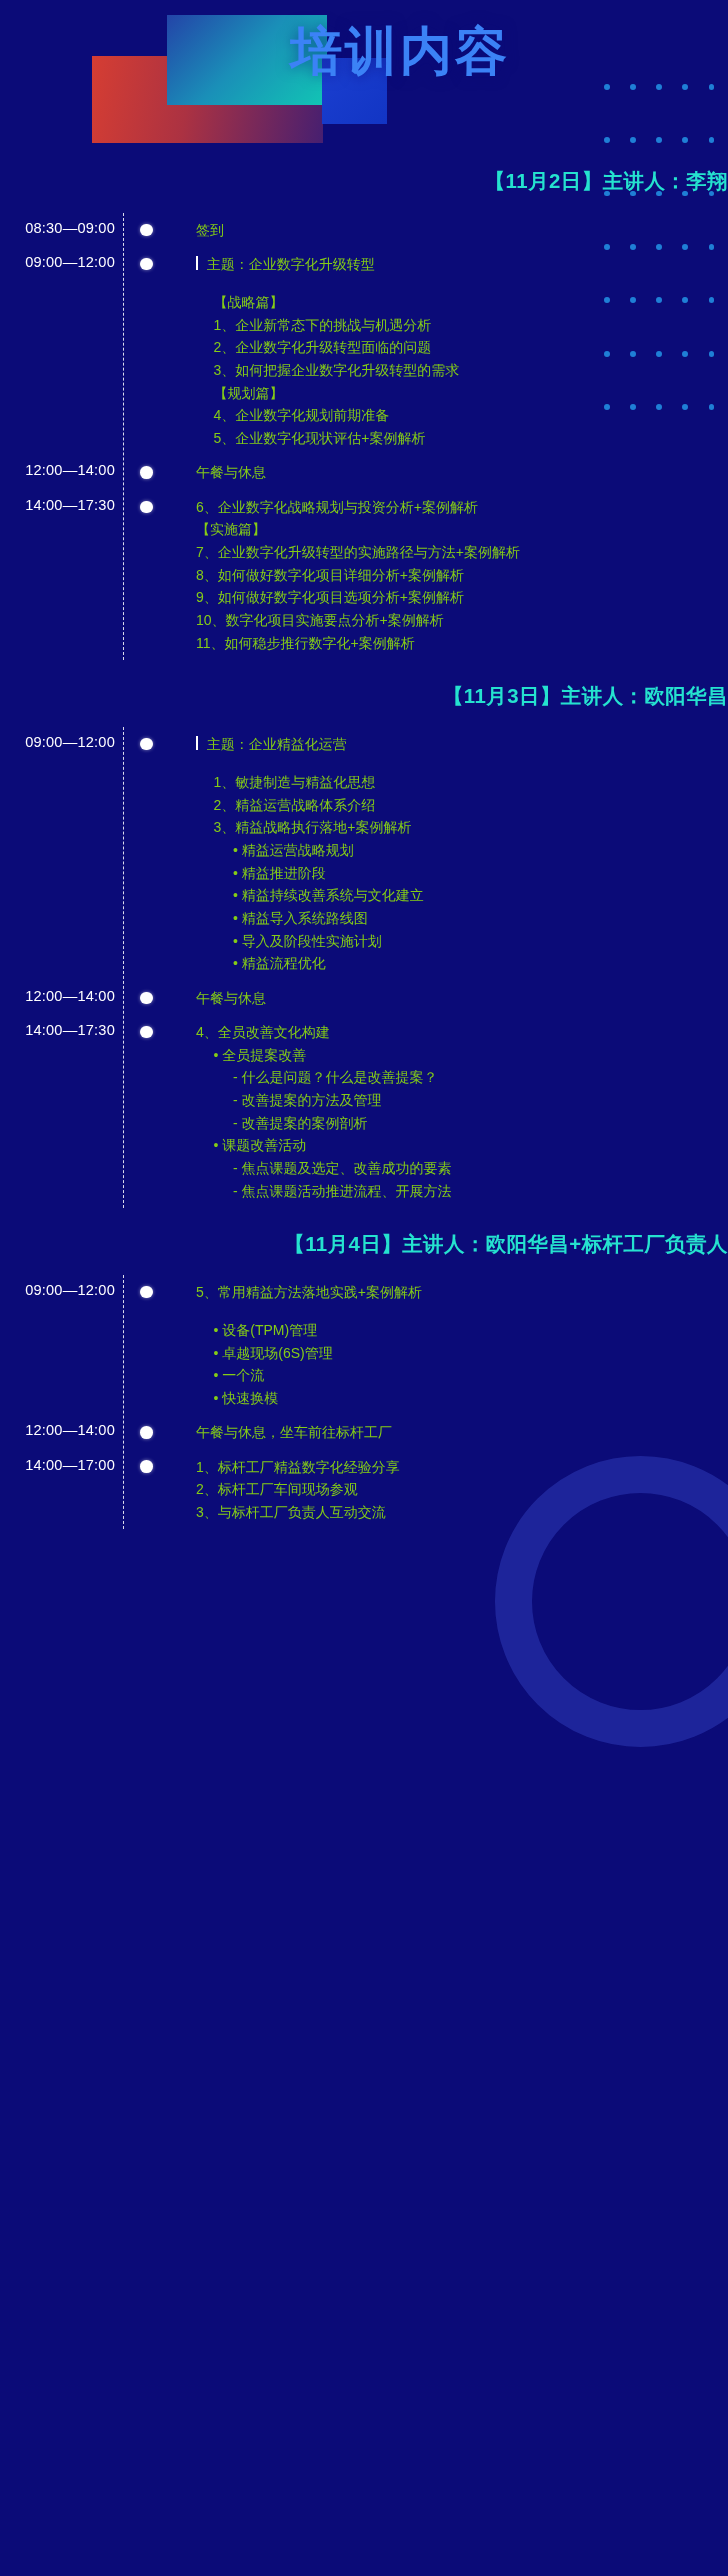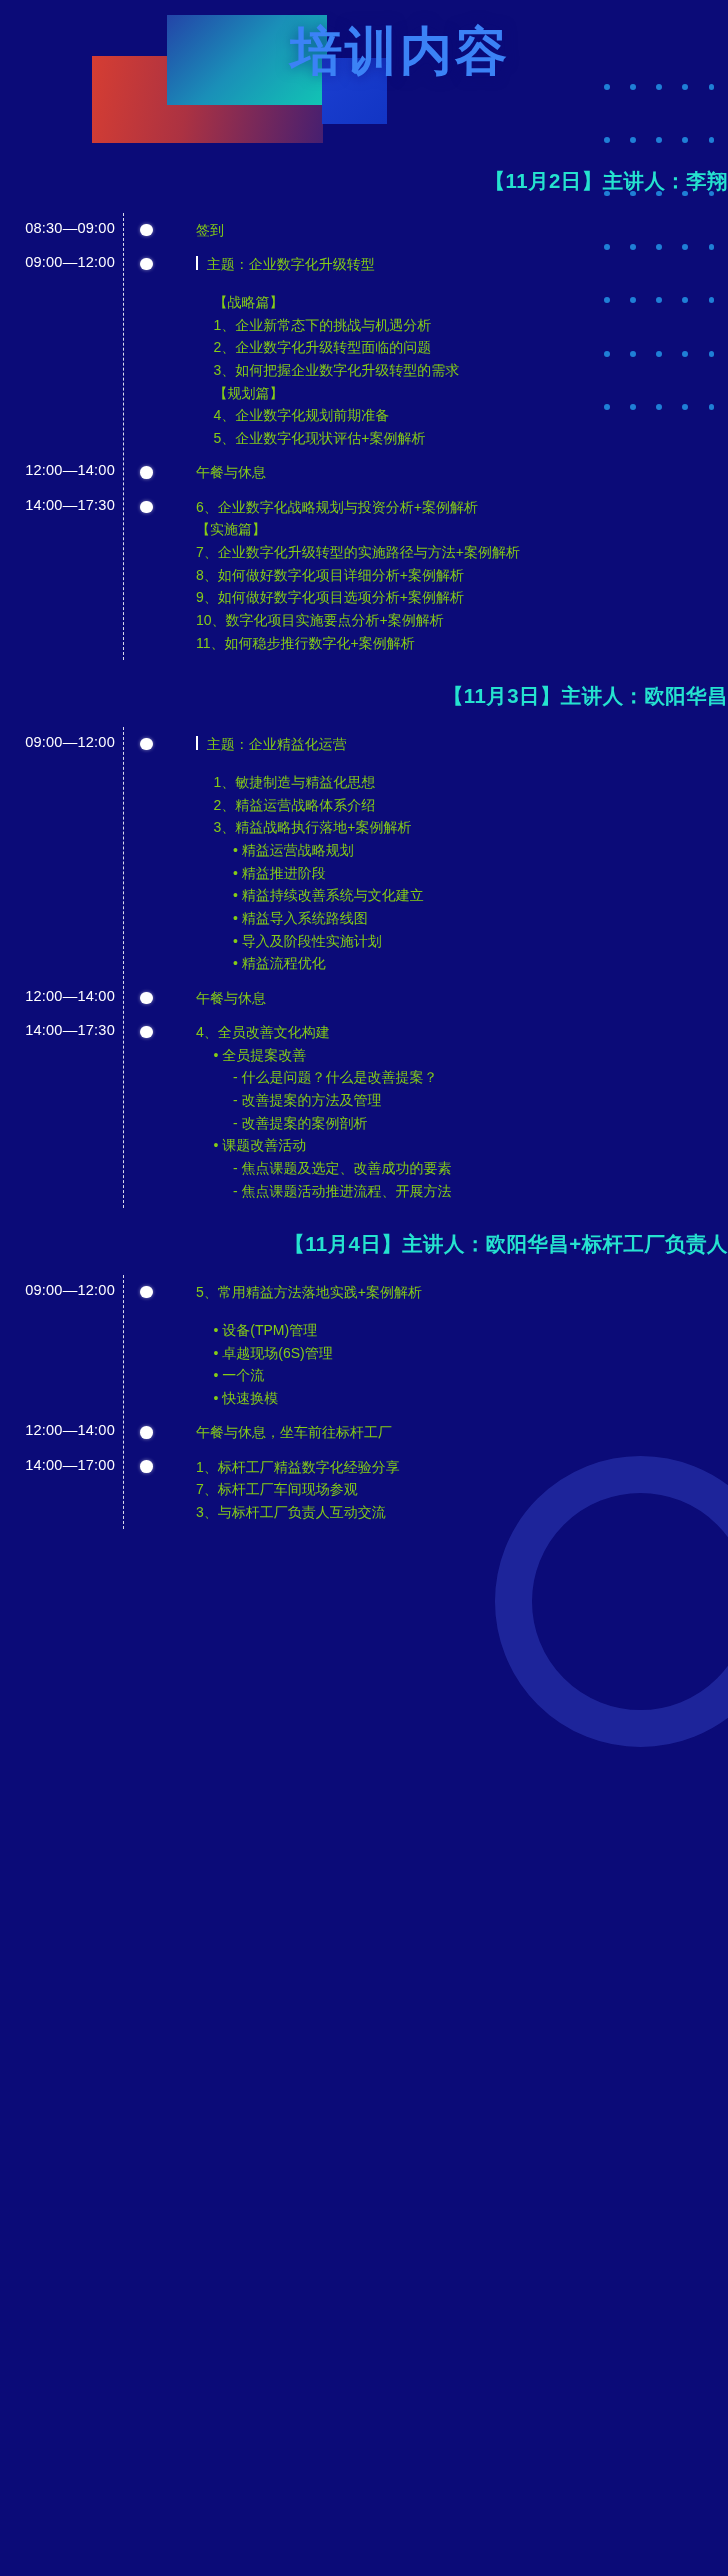--- a/index.html
+++ b/index.html
@@ -278,19 +278,19 @@
           <div class="lvl0">午餐与休息，坐车前往标杆工厂</div>
         </div>
       </div>
       <div class="row">
         <div class="time">14:00—17:00</div>
         <div class="dotcell">
           <span class="dot"></span>
         </div>
         <div class="content">
           <div class="lvl0">1、标杆工厂精益数字化经验分享</div>
-          <div class="lvl0">7、标杆工厂车间现场参观</div>
+          <div class="lvl0">2、标杆工厂车间现场参观</div>
           <div class="lvl0">3、与标杆工厂负责人互动交流</div>
         </div>
       </div>
     </div>
   </div>
 
 
 </body></html>

